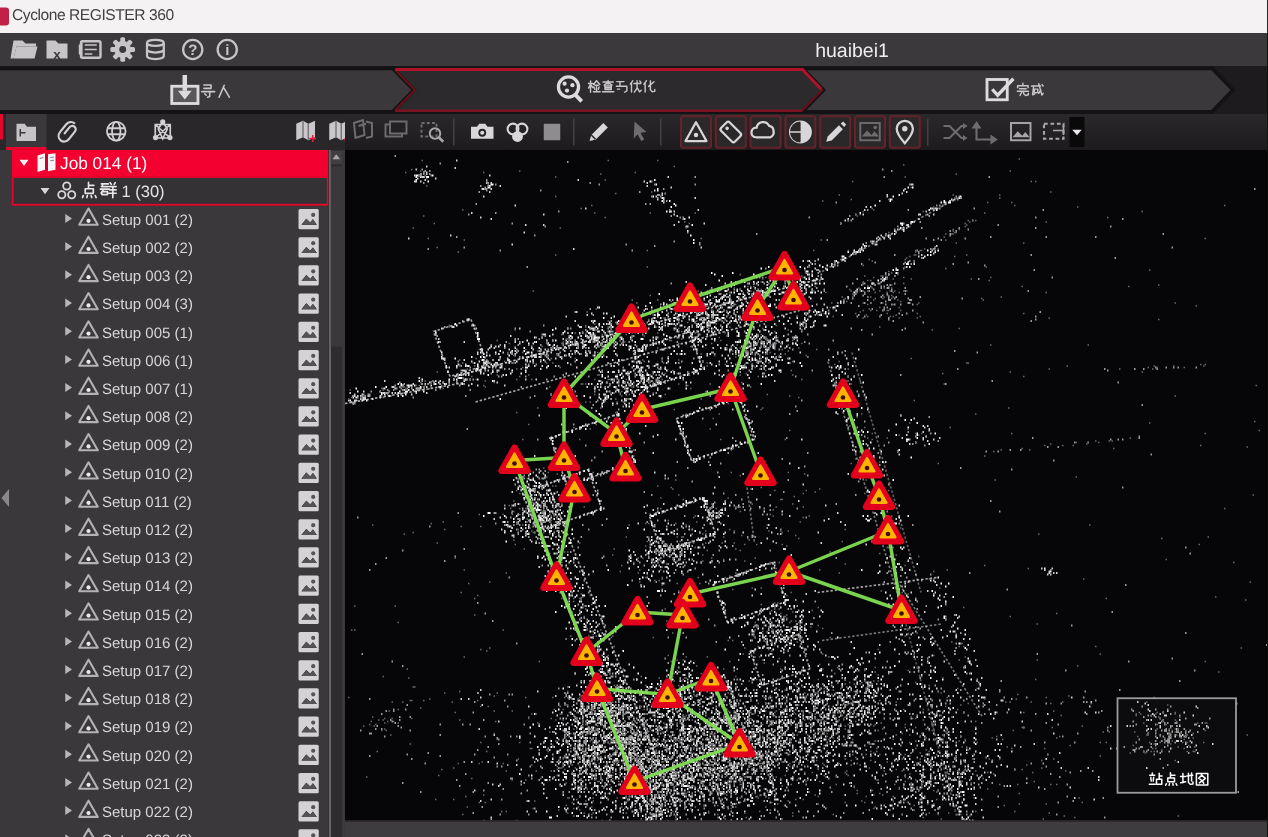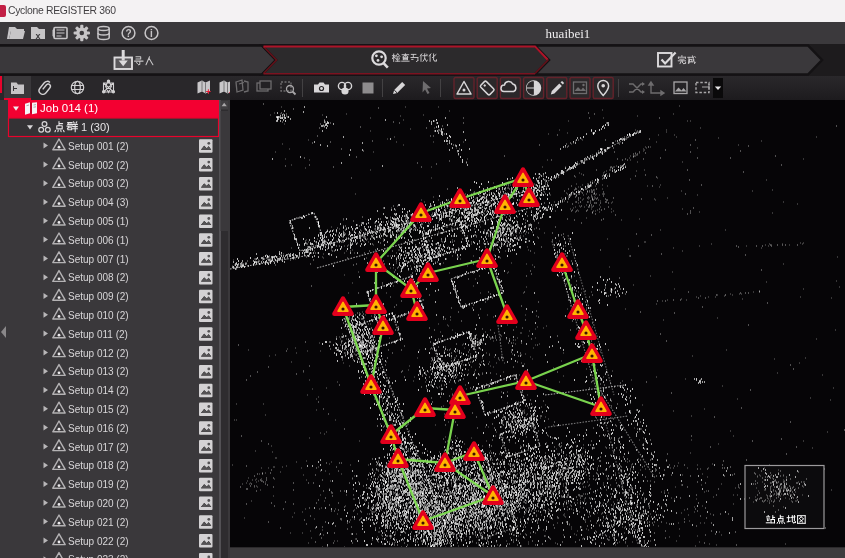--- a/index.html
+++ b/index.html
@@ -1,20 +1,20 @@
 <!DOCTYPE html>
 <html><head><meta charset="utf-8">
 <style>
 html,body{margin:0;padding:0;background:#000;}
 #app{position:relative;width:845px;height:558px;overflow:hidden;font-family:"Liberation Sans",sans-serif;background:#3a383b;}
 #titlebar{position:absolute;left:0;top:0;width:845px;height:22px;background:#f4f2f3;}
 #titlebar .ticon{position:absolute;left:-2px;top:5px;width:8px;height:12px;background:#c32045;border-radius:2px;}
 #titlebar .ttext{position:absolute;left:8px;top:5px;font-size:10.4px;color:#413f42;letter-spacing:-0.3px;}
 #menubar{position:absolute;left:0;top:22px;width:845px;height:22px;background:#3b393c;}
-#docname{position:absolute;left:468px;top:26px;width:200px;text-align:center;font-size:13px;color:#efedef;font-family:Liberation Serif, serif;}
+#docname{position:absolute;left:468px;top:26px;width:200px;text-align:center;font-size:13px;color:#efedef;}
 #wf{position:absolute;left:0;top:0;}
 #toolstrip{position:absolute;left:0;top:76px;width:845px;height:24px;background:#232124;}
 #sidebar{position:absolute;left:0;top:100px;width:230px;height:458px;background:#3a383b;}
 #statusbar{position:absolute;left:230px;top:547px;width:615px;height:11px;background:#3e3c3e;border-top:1px solid #2c2a2c;box-sizing:border-box;}
 svg{display:block;}
 </style></head>
 <body>
 <div id="app">
   <svg id="vp" style="position:absolute;left:230px;top:100px" width="615" height="448" viewBox="230 100 615 448">
     <rect x="230" y="100" width="615" height="448" fill="#060507"></rect>

